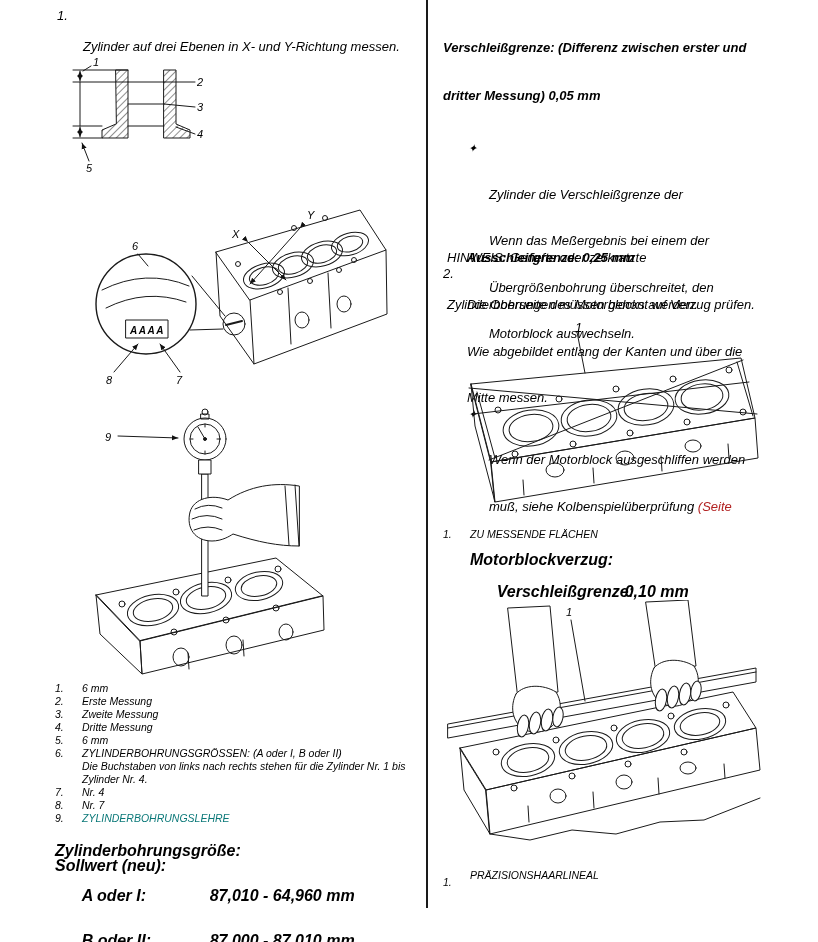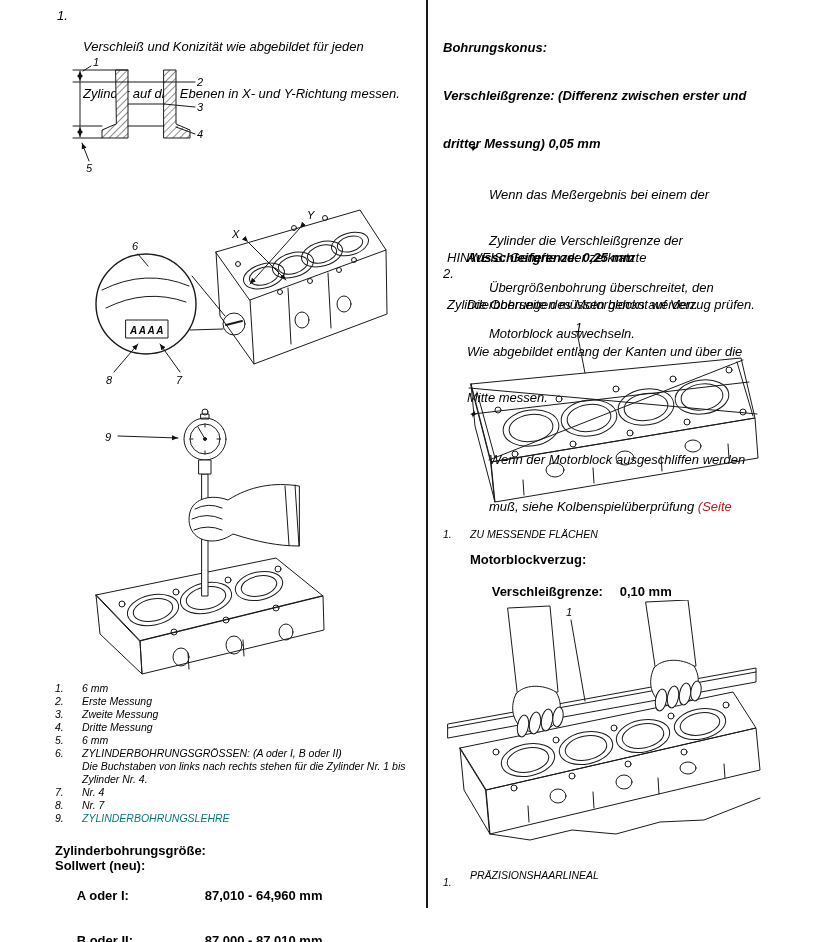--- a/index.html
+++ b/index.html
@@ -7,41 +7,40 @@
         font-family:"Liberation Sans",sans-serif;color:#000}
   .t{position:absolute;font-style:italic;font-size:13px;line-height:15.5px;white-space:pre}
   .b{font-weight:bold}
   .sm{font-size:10.5px;line-height:13px}
   .red{color:var(--ref-red,#b22222)}
   .teal{color:var(--link-teal,#0a7878)}
   .divider{position:absolute;left:426px;top:0;width:2px;height:908px;background:#1a1a1a}
   .legend{position:absolute;left:55px;top:682px;font-style:italic;font-size:10.5px;line-height:13px}
   .lrow{display:flex}
   .lnum{width:27px;flex:none}
-  .spec{position:absolute;font-weight:bold;font-size:13px}
+  .spec{position:absolute;font-style:italic;font-weight:bold;font-size:16px}
   .spec .row{white-space:pre}
   .slab{display:inline-block;width:128px}
   .bullets{position:absolute;left:467px;top:109px;font-style:italic;font-size:13px;line-height:15.5px;white-space:pre}
   .bullet{position:relative;padding-left:22px;margin-bottom:2px}
   .bmark{position:absolute;left:1px;top:1px;font-size:11px}
   .fig{position:absolute}
   .fig .ln{stroke:#1a1a1a;stroke-width:1;fill:none;stroke-linejoin:round;stroke-linecap:round}
   .fig text{font-style:italic;font-size:11px;fill:#000;stroke:none;font-family:"Liberation Sans",sans-serif}
   .fig .stamp{font-size:10px;letter-spacing:1.5px;font-weight:bold}
 </style>
 </head>
 <body>
 
 <div class="page">
 
   <div class="divider"></div>
 
   <div class="t" style="left:57px;top:8px">1.</div>
   <div class="t" style="left:83px;top:8px">
-    <div>Verschleiß und Konizität wie abgebildet für jeden</div>
     <div>Zylinder auf drei Ebenen in X- und Y-Richtung messen.</div>
   </div>
 
   <svg class="fig" style="left:58px;top:54px" width="165" height="140" viewBox="0 0 165 140">
     <defs>
       <pattern id="hatchA" width="5" height="5" patternUnits="userSpaceOnUse" patternTransform="rotate(45)">
         <rect width="5" height="5" fill="#fff"></rect>
         <line x1="0" y1="0" x2="0" y2="5" stroke="#333" stroke-width="1.1"></line>
       </pattern>
       <marker id="arwA" markerWidth="7" markerHeight="7" refX="6" refY="3" orient="auto" markerUnits="userSpaceOnUse">
@@ -233,30 +232,29 @@
     <div class="row">
       <span class="slab">A oder I:</span><span>87,010 - 64,960 mm</span>
     </div>
     <div class="row">
       <span class="slab">B oder II:</span><span>87,000 - 87,010 mm</span>
     </div>
 
   </div>
 
   <div class="t b" style="left:443px;top:8px;line-height:16px">
-    <div>Bohrungskonus:</div>
     <div>Verschleißgrenze: (Differenz zwischen erster und</div>
     <div>dritter Messung) 0,05 mm</div>
   </div>
 
   <div class="bullets">
     <div class="bullet">
       <span class="bmark">✦</span>
+      <div>Zylinder die Verschleißgrenze der</div>
       <div>Wenn das Meßergebnis bei einem der</div>
-      <div>Zylinder die Verschleißgrenze der</div>
       <div>Übergrößenbohrung überschreitet, den</div>
       <div>Motorblock auswechseln.</div>
     </div>
     <div class="bullet">
       <span class="bmark">✦</span>
       <div>Wenn der Motorblock ausgeschliffen werden</div>
       <div><span>muß, siehe Kolbenspielüberprüfung </span><span class="red">(Seite</span></div>
     </div>
   </div>
 

